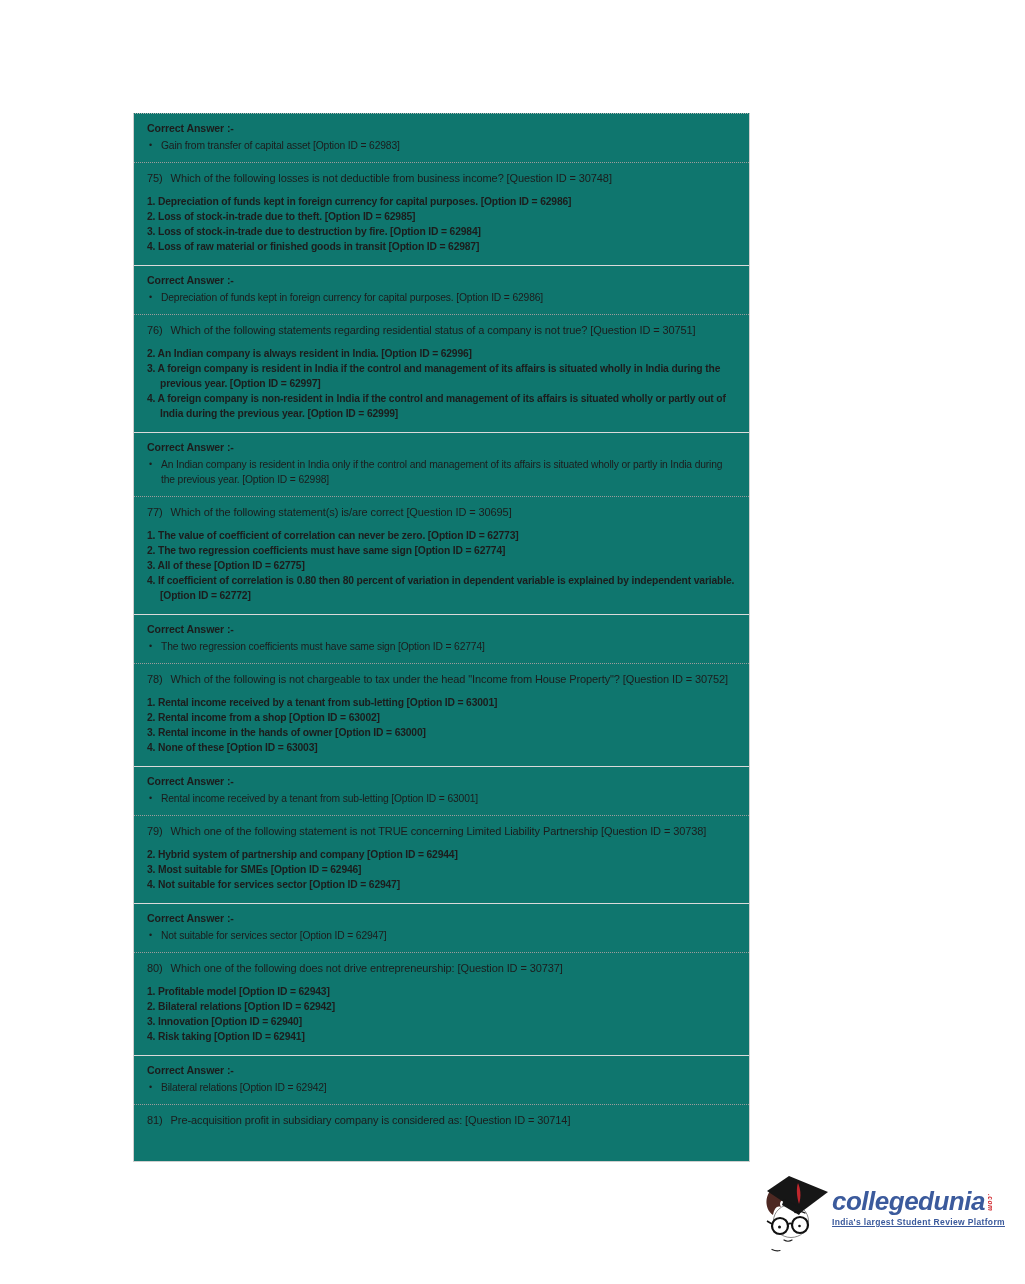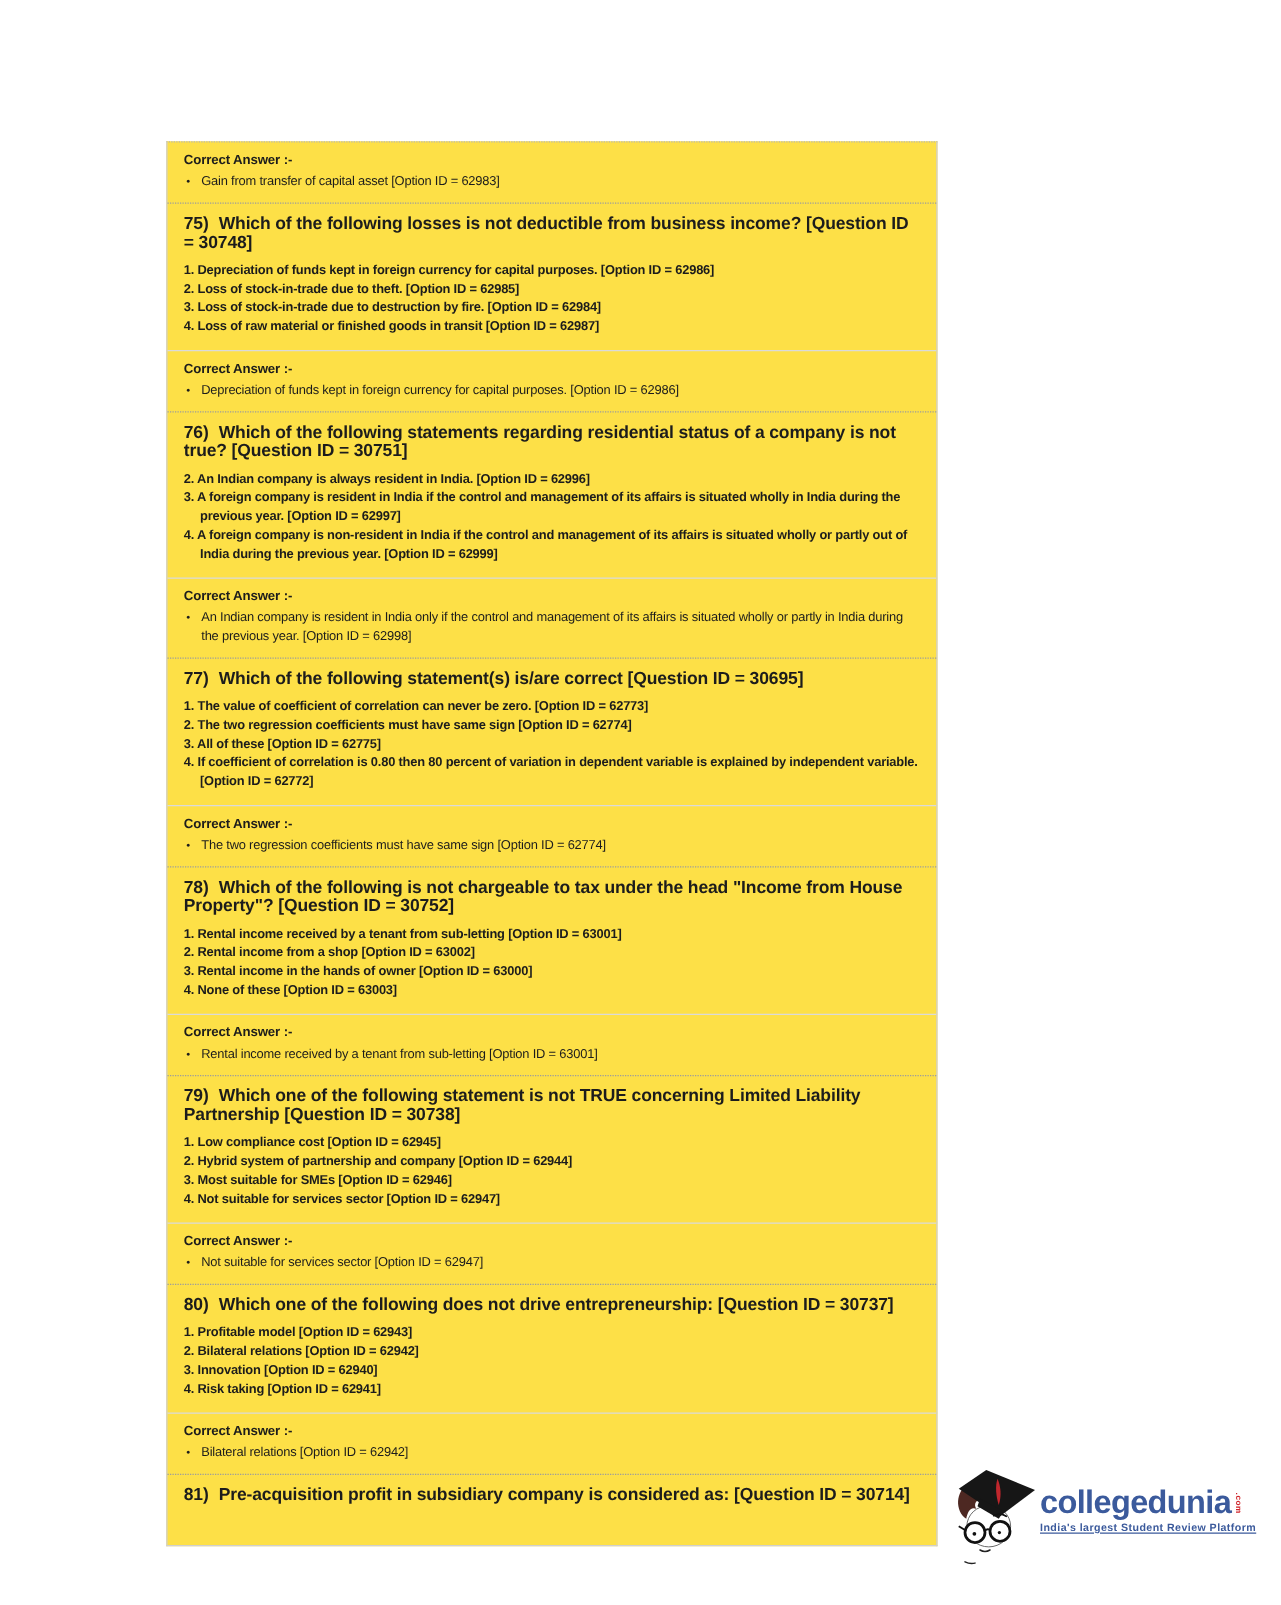--- a/index.html
+++ b/index.html
@@ -13,32 +13,32 @@
   body { position: relative; overflow: hidden; }
 
   .sheet {
     position: absolute;
     left: 133px; top: 113px;
     width: 617px;
     border-left: 1px solid #cfcfcf;
     border-right: 1px solid #cfcfcf;
     border-bottom: 1px solid #cfcfcf;
     border-top: 1px dotted #b5b5b5;
-    background: #fde047;
+    background: #0f766e;
     padding-bottom: 25px;
     font-size: 10.3px;
     letter-spacing: -0.15px;
     line-height: 15px;
   }
 
   .pad { padding-left: 13px; padding-right: 13px; }
 
   .q-title {
-    font-size: 14px;
-    font-weight: bold;
+    font-size: 11px;
+    font-weight: normal;
     margin: 8px 0;
     letter-spacing: -0.1px;
   }
   .q-num { margin-right: 8px; }
 
   .option {
     margin: 0;
     padding-left: 13px;
     text-indent: -13px;
     font-weight: bold;
@@ -64,21 +64,21 @@
   
   .cd-logo {
     position: absolute;
     left: 758px; top: 1176px;
     width: 250px; height: 92px;
     display: flex;
     align-items: flex-start;
   }
   .cd-mascot { flex: 0 0 74px; }
   .cd-textcol { padding-top: 12px; margin-left: 0px; }
-  .cd-brandrow { display: flex; align-items: flex-start; }
+  .cd-brandrow { display: flex; align-items: flex-start; font-style: italic; }
   .cd-brand {
     font-size: 26px;
     font-weight: bold;
     color: #3b5a9c;
     letter-spacing: -0.5px;
     line-height: 26px;
   }
   .cd-tld {
     writing-mode: vertical-rl;
     font-size: 6.5px;
@@ -183,21 +183,20 @@
         <span class="ca-bullet">•</span>
         <span class="ca-text">Rental income received by a tenant from sub-letting [Option ID = 63001]</span>
       </p>
     </div>
     <hr class="sep-dotted">
   </div>
 
   <div>
     <div class="pad">
       <h3 class="q-title"><span class="q-num">79)</span><span>Which one of the following statement is not TRUE concerning Limited Liability Partnership [Question ID = 30738]</span></h3>
-      <p class="option">1. Low compliance cost [Option ID = 62945]</p>
       <p class="option">2. Hybrid system of partnership and company [Option ID = 62944]</p>
       <p class="option">3. Most suitable for SMEs [Option ID = 62946]</p>
       <p class="option">4. Not suitable for services sector [Option ID = 62947]</p>
     </div>
     <hr class="sep-solid">
     <div class="ca">
       <p class="ca-head">Correct Answer :-</p>
       <p class="ca-item">
         <span class="ca-bullet">•</span>
         <span class="ca-text">Not suitable for services sector [Option ID = 62947]</span>

